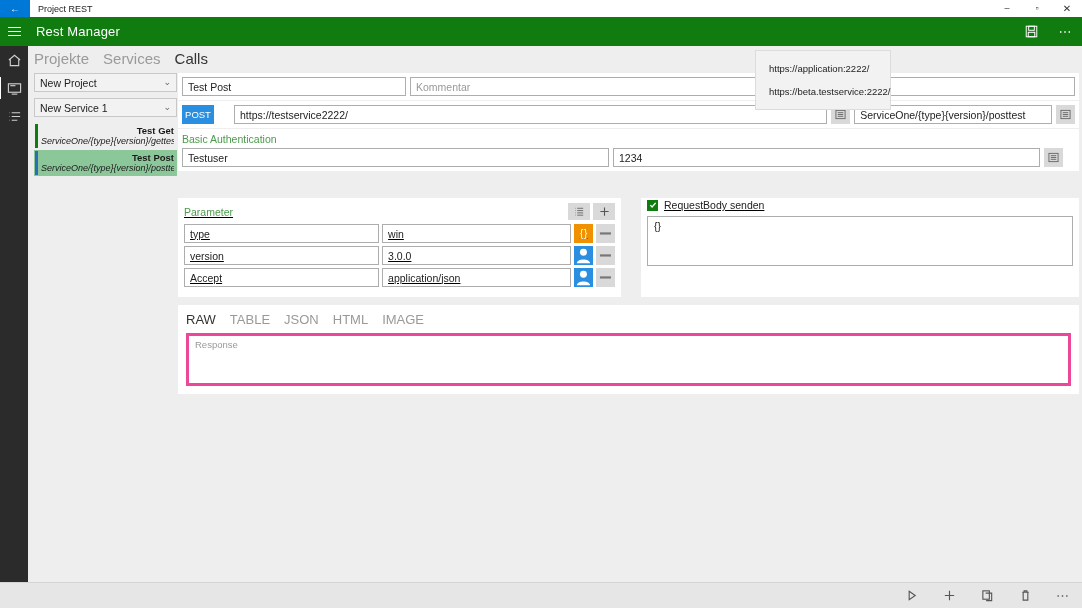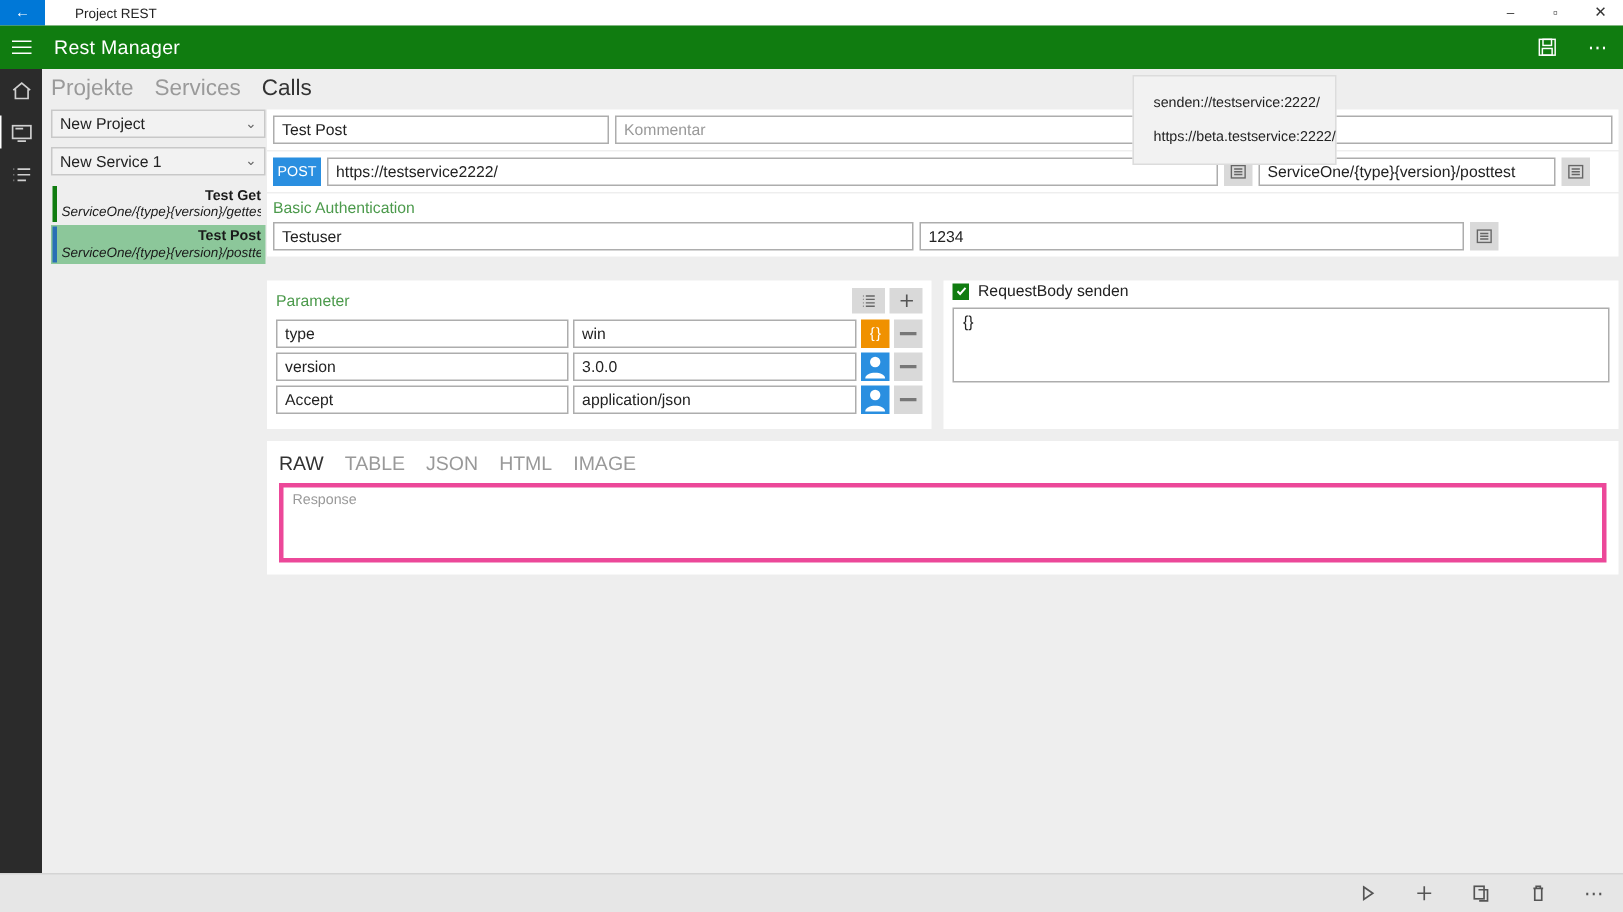--- a/index.html
+++ b/index.html
@@ -14,21 +14,21 @@
   
   .titlebar {
     position: absolute; top: 0; left: 0; width: 1082px; height: 17px;
     background: #ffffff; display: flex; align-items: center;
   }
   .tb-back {
     width: 30px; height: 17px; background: #0078d7;
     color: #fff; font-size: 10px; line-height: 17px; text-align: center;
   }
   .tb-title {
-    margin-left: 20px; font-size: 9px; color: #222;
+    margin-left: 8px; font-size: 9px; color: #222;
   }
   .tb-ctrls {
     margin-left: auto; display: flex; height: 17px;
   }
   .tb-ctrls div {
     width: 30px; height: 17px; line-height: 17px; text-align: center;
     font-size: 9px; color: #333;
   }
   .tb-ctrls div:last-child { font-size: 10px; }
 
@@ -128,37 +128,37 @@
   .rowA .f2 { flex: 1; }
 
   .rowB {
     display: flex; gap: 4px; align-items: center;
     background: #fff; padding: 4px; margin-top: 1px;
   }
   .method {
     width: 32px; height: 19px; background: #2a8fe0; color: #fff;
     font-size: 9.5px; display: flex; align-items: center; justify-content: center;
   }
-  .rowB .url { width: 594px; }
+  .rowB .url { width: 594px; margin-left: 16px; }
   .rowB .path { width: 198px; }
 
   .iconbtn {
     width: 19px; height: 19px; background: #d9d9d9;
     display: flex; align-items: center; justify-content: center;
   }
   .iconbtn svg { width: 11px; height: 11px; }
 
   .basicauth { background: #fff; padding: 4px; margin-top: 1px; }
   .sect-label { font-size: 10.5px; color: #4c9a4c; margin-bottom: 3px; }
   .rowC { display: flex; gap: 4px; align-items: center; }
   .rowC .user { width: 427px; }
-  .rowC .pass { width: 363px; }
-
-  
-  .mid { display: flex; gap: 8px; margin-top: 16px; }
+  .rowC .pass { width: 427px; }
+
+  
+  .mid { display: flex; gap: 20px; margin-top: 27px; text-decoration: underline; }
   .paramcard { width: 443px; background: #fff; padding: 5px 6px 7px 6px; }
   .param-head { display: flex; align-items: center; margin-bottom: 4px; }
   .param-head .lbl { font-size: 10.5px; color: #4c9a4c; }
   .param-head .btns { margin-left: auto; display: flex; gap: 3px; }
   .hbtn {
     width: 22px; height: 17px; background: #d9d9d9;
     display: flex; align-items: center; justify-content: center;
   }
   .hbtn svg { width: 11px; height: 11px; }
   .prow { display: flex; gap: 3px; margin-bottom: 3px; }
@@ -422,21 +422,21 @@
           <div class="rtab">IMAGE</div>
         </div>
         <div class="respbox">Response</div>
       </div>
 
     </div>
 
   </div>
 
   <div class="suggest">
-    <div class="sug-item">senden://testservice:2222/</div>
+    <div class="sug-item">https://application:2222/</div>
     <div class="sug-item">https://beta.testservice:2222/</div>
   </div>
 
   <div class="bottombar">
     <div class="sp"></div>
     <div class="bb-btn">
       <svg viewBox="0 0 14 14">
           <path d="M4.5 2.5 L11 7 L4.5 11.5 Z"></path>
         </svg>
     </div>

